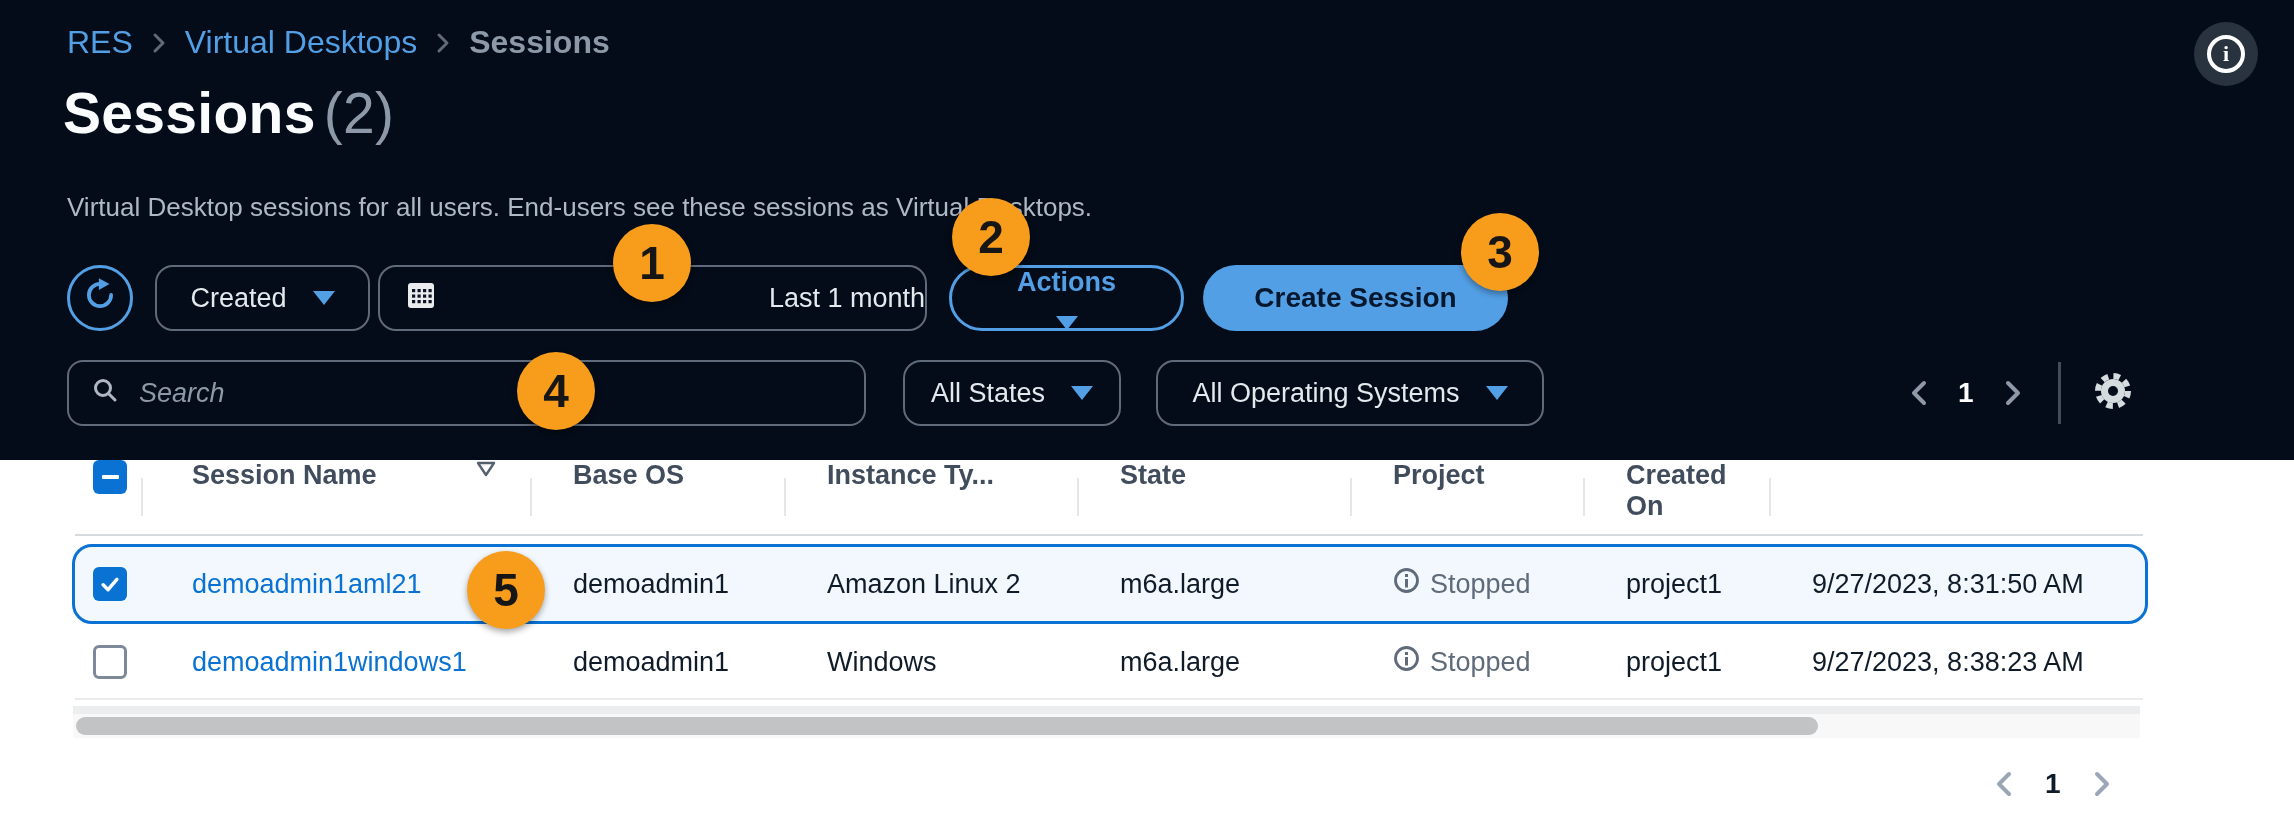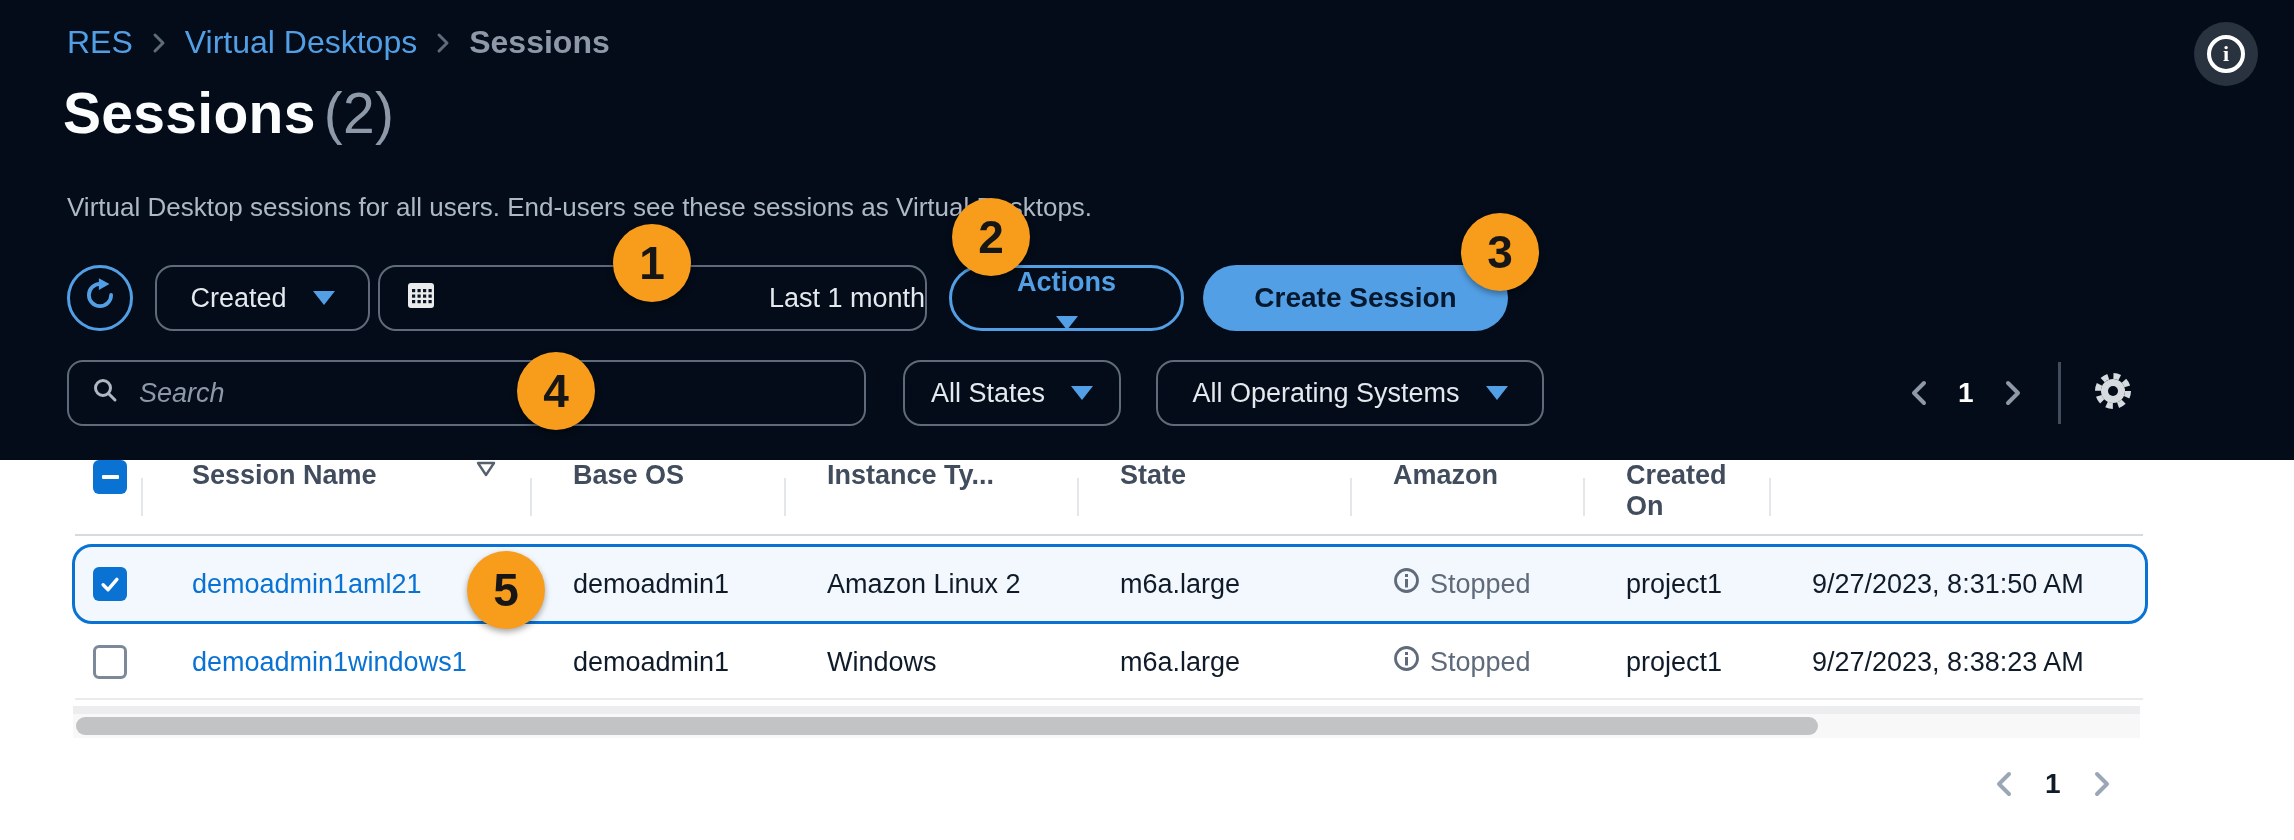--- a/index.html
+++ b/index.html
@@ -248,21 +248,21 @@
       <div class="th">
           <span>Base OS</span>
         </div>
       <div class="th">
           <span>Instance Ty...</span>
         </div>
       <div class="th">
           <span>State</span>
         </div>
       <div class="th">
-          <span>Amazon</span>
+          <span>Project</span>
         </div>
       <div class="th">
           <span>Created On</span>
         </div>
     </div>
 
     <div class="row-selected">
       <div class="grid row">
         <div class="cell cell-select">
           <span class="checkbox cb-filled">

